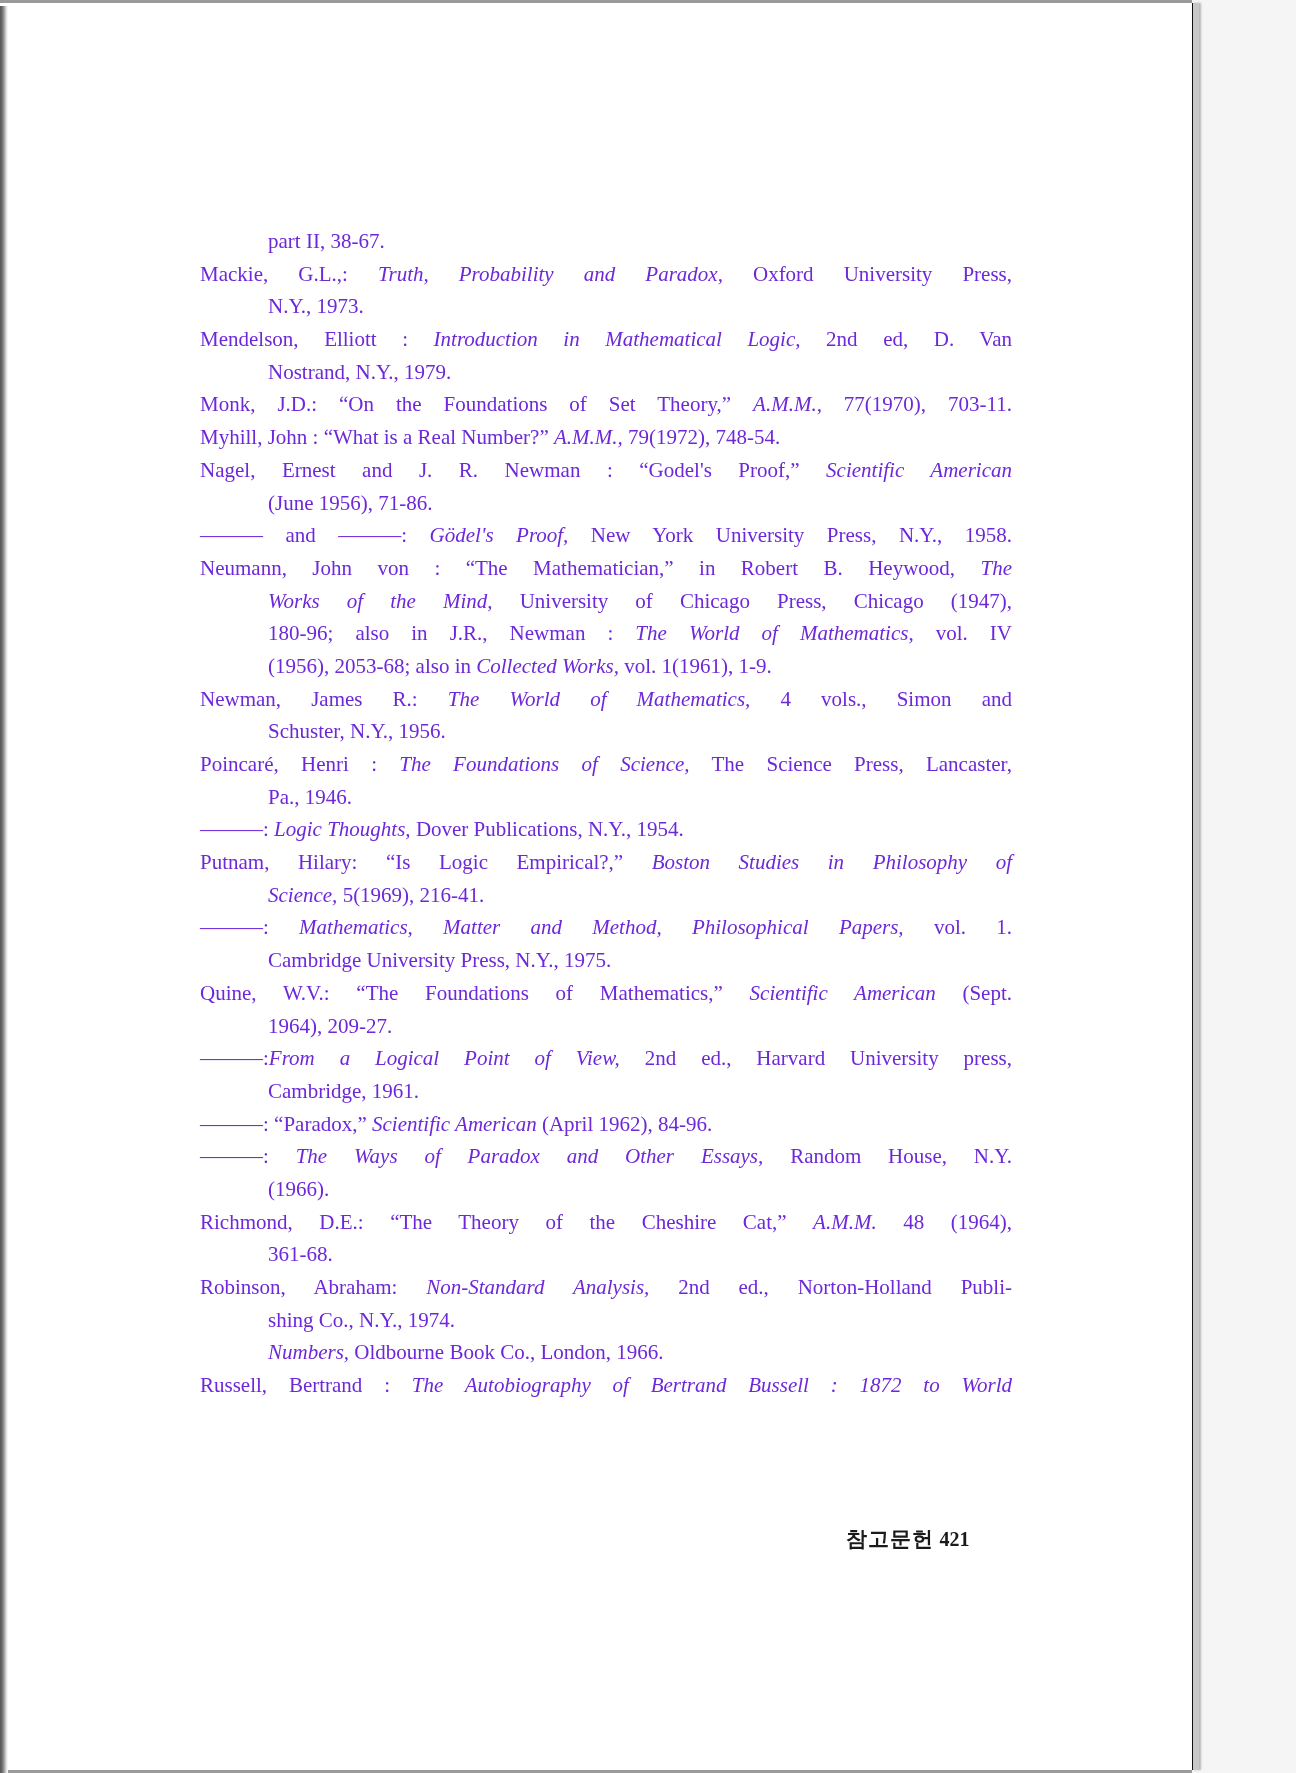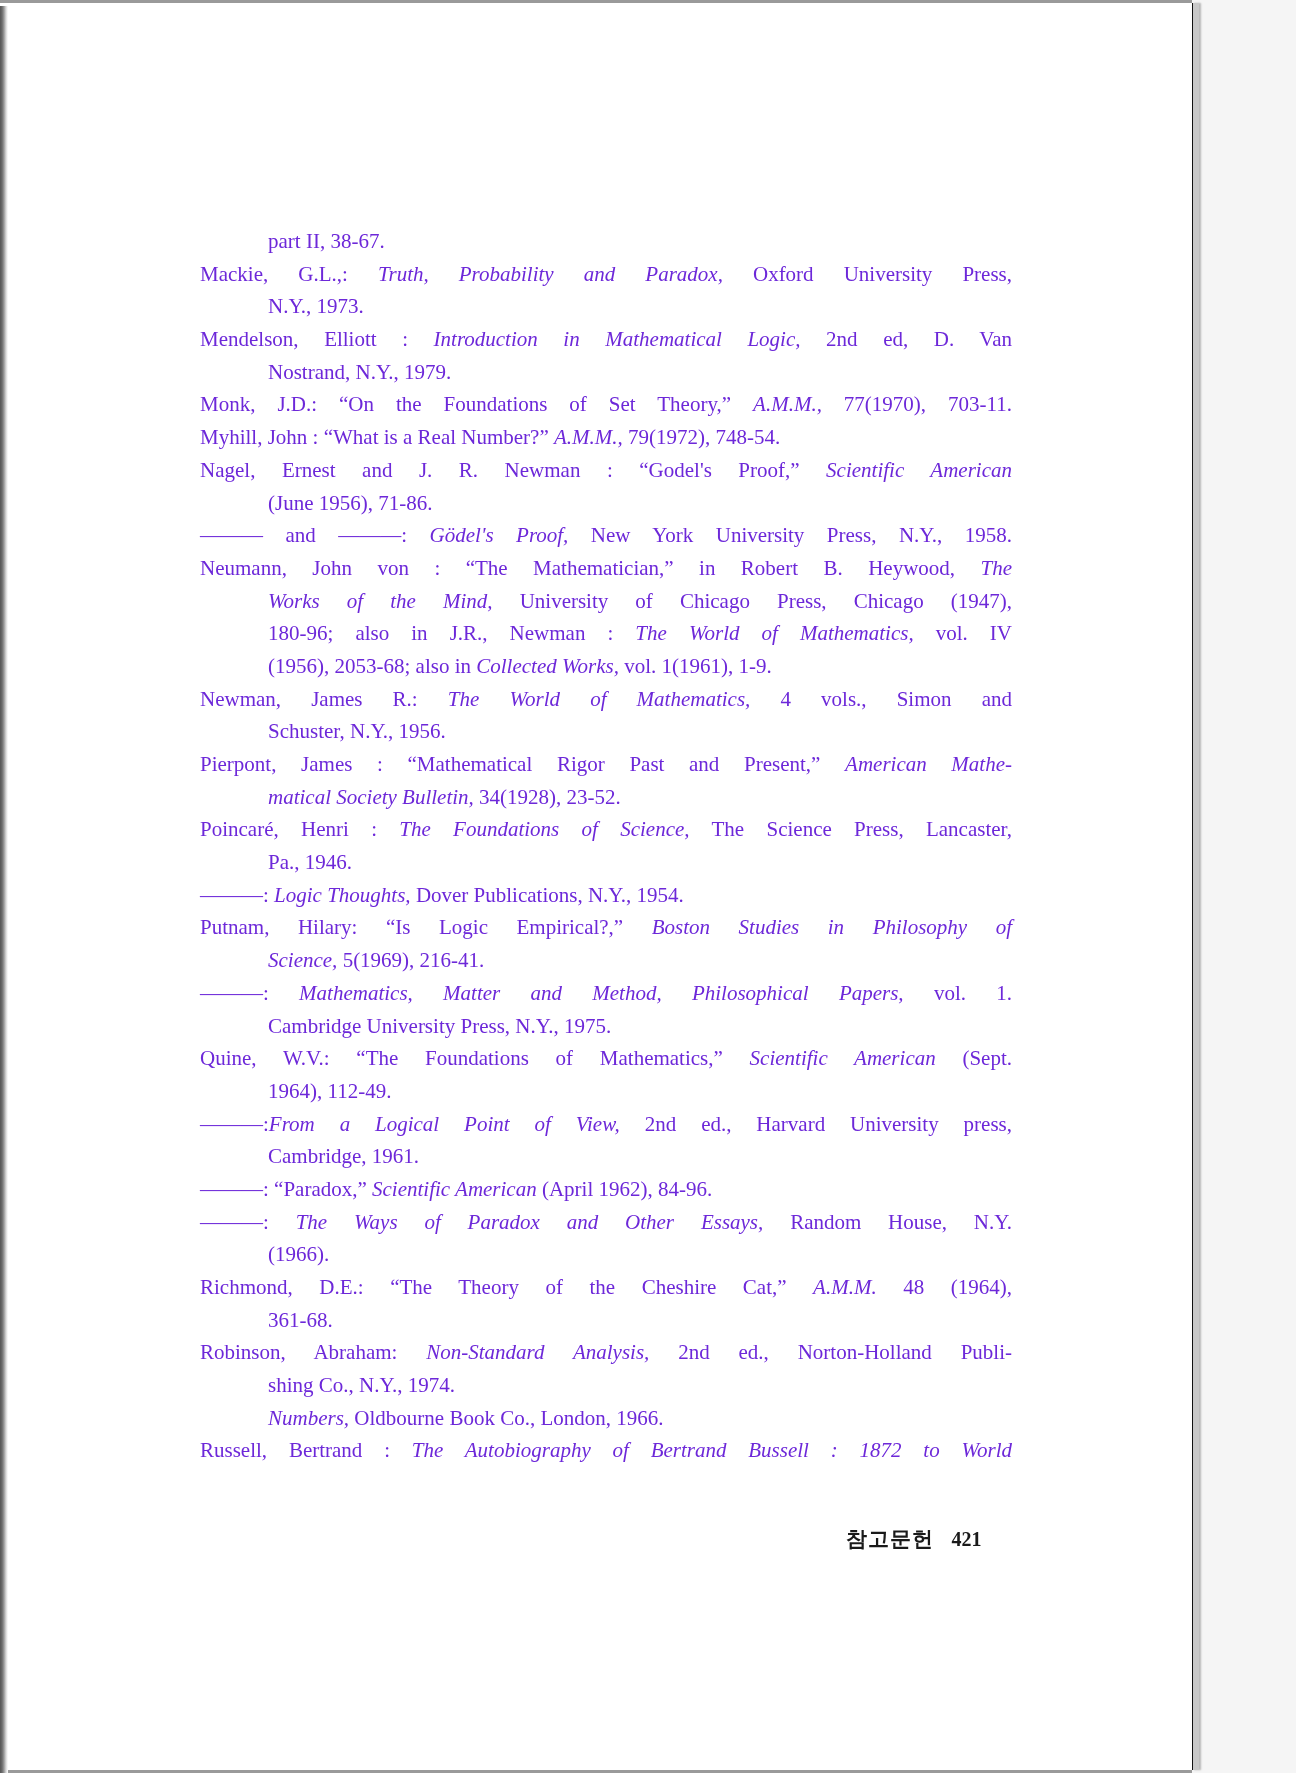--- a/index.html
+++ b/index.html
@@ -77,21 +77,20 @@
       white-space: nowrap;
     }
     .footer .section-title {
       font-family: Liberation Serif, serif;
       font-size: 21px;
       letter-spacing: 1px;
     }
     .footer .page-number {
       font-family: "Liberation Serif", serif;
       font-size: 20px;
-      margin-left: 12px;
     }
   </style>
 </head>
 <body>
 
 <div class="page">
   <div class="page-left-edge"></div>
 
   <div class="bib" id="bib">
       <div class="entry">
@@ -122,41 +121,37 @@
         <div class="line"><span class="seg">Neumann, John von : “The Mathematician,” in Robert B. Heywood, </span><span class="seg italic">The</span></div>
         <div class="line indent"><span class="seg italic">Works of the Mind,</span><span class="seg"> University of Chicago Press, Chicago (1947),</span></div>
         <div class="line indent"><span class="seg">180-96; also in J.R., Newman : </span><span class="seg italic">The World of Mathematics,</span><span class="seg"> vol. IV</span></div>
         <div class="line indent last"><span class="seg">(1956), 2053-68; also in </span><span class="seg italic">Collected Works,</span><span class="seg"> vol. 1(1961), 1-9.</span></div>
       </div>
       <div class="entry">
         <div class="line"><span class="seg">Newman, James R.: </span><span class="seg italic">The World of Mathematics,</span><span class="seg"> 4 vols., Simon and</span></div>
         <div class="line indent last"><span class="seg">Schuster, N.Y., 1956.</span></div>
       </div>
       <div class="entry">
-        <div class="line"><span class="seg">Pierpont, James : “Mathematical Rigor Past and Present,” </span><span class="seg italic">American Mathe-</span></div>
-        <div class="line indent last"><span class="seg italic">matical Society Bulletin,</span><span class="seg"> 34(1928), 23-52.</span></div>
-      </div>
-      <div class="entry">
         <div class="line"><span class="seg">Poincaré, Henri : </span><span class="seg italic">The Foundations of Science,</span><span class="seg"> The Science Press, Lancaster,</span></div>
         <div class="line indent last"><span class="seg">Pa., 1946.</span></div>
       </div>
       <div class="entry">
         <div class="line last"><span class="seg">———: </span><span class="seg italic">Logic Thoughts,</span><span class="seg"> Dover Publications, N.Y., 1954.</span></div>
       </div>
       <div class="entry">
         <div class="line"><span class="seg">Putnam, Hilary: “Is Logic Empirical?,” </span><span class="seg italic">Boston Studies in Philosophy of</span></div>
         <div class="line indent last"><span class="seg italic">Science,</span><span class="seg"> 5(1969), 216-41.</span></div>
       </div>
       <div class="entry">
         <div class="line"><span class="seg">———: </span><span class="seg italic">Mathematics, Matter and Method, Philosophical Papers,</span><span class="seg"> vol. 1.</span></div>
         <div class="line indent last"><span class="seg">Cambridge University Press, N.Y., 1975.</span></div>
       </div>
       <div class="entry">
         <div class="line"><span class="seg">Quine, W.V.: “The Foundations of Mathematics,” </span><span class="seg italic">Scientific American</span><span class="seg"> (Sept.</span></div>
-        <div class="line indent last"><span class="seg">1964), 112-49.</span></div>
+        <div class="line indent last"><span class="seg">1964), 209-27.</span></div>
       </div>
       <div class="entry">
         <div class="line"><span class="seg">———:</span><span class="seg italic">From a Logical Point of View,</span><span class="seg"> 2nd ed., Harvard University press,</span></div>
         <div class="line indent last"><span class="seg">Cambridge, 1961.</span></div>
       </div>
       <div class="entry">
         <div class="line last"><span class="seg">———: “Paradox,” </span><span class="seg italic">Scientific American</span><span class="seg"> (April 1962), 84-96.</span></div>
       </div>
       <div class="entry">
         <div class="line"><span class="seg">———: </span><span class="seg italic">The Ways of Paradox and Other Essays,</span><span class="seg"> Random House, N.Y.</span></div>

